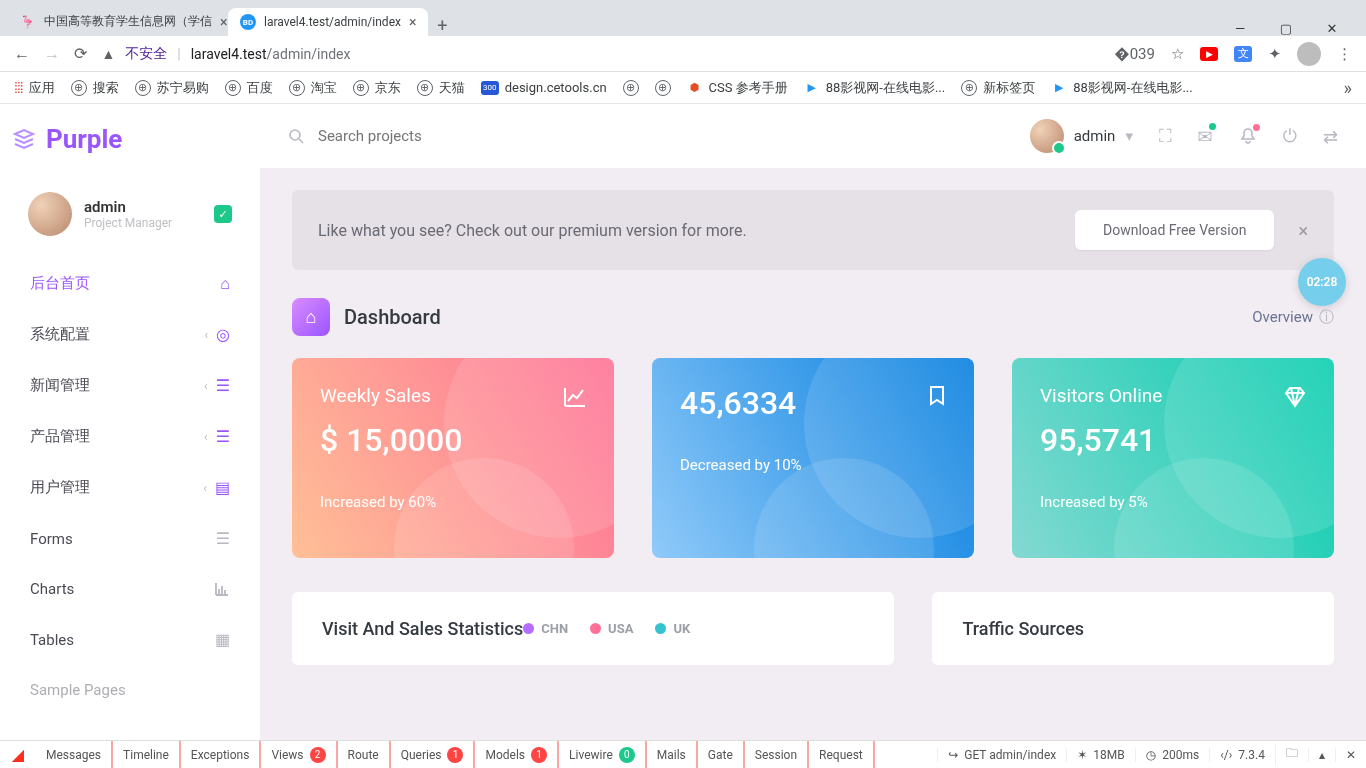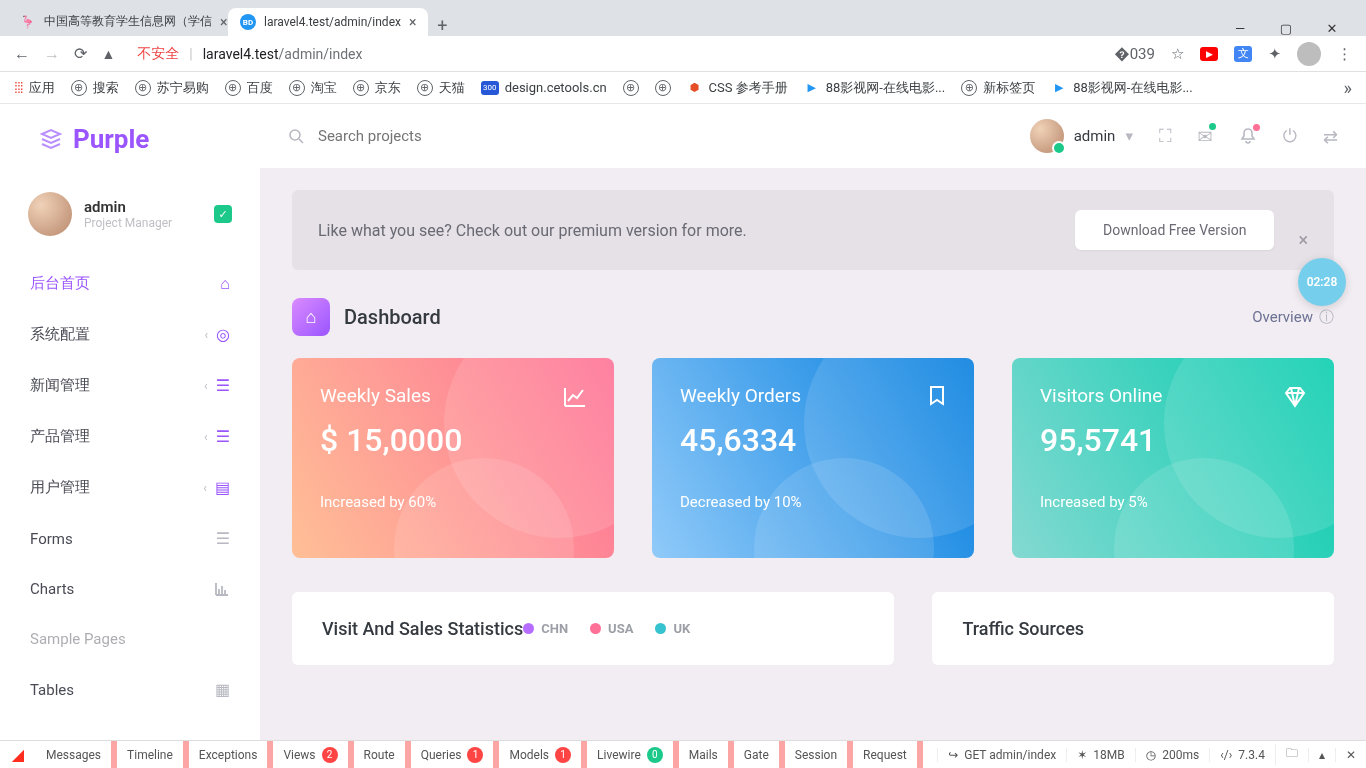--- a/index.html
+++ b/index.html
@@ -13,39 +13,39 @@
 .tab.active { background: #fff; }
 .tab .favicon { width: 16px; height: 16px; flex-shrink: 0; display: inline-flex; align-items: center; justify-content: center; }
 .tab .close { color: #5f6368; font-size: 14px; }
 .newtab { width: 28px; text-align: center; font-size: 18px; color: #5f6368; }
 .win-controls { margin-left: auto; display: flex; gap: 18px; padding-right: 12px; color: #333; font-size: 13px; }
 .win-controls span { width: 28px; text-align: center; }
 
 .addr-row { display: flex; align-items: center; gap: 14px; background: #fff; height: 36px; padding: 0 14px; border-bottom: 1px solid #e0e0e0; }
 .addr-row .nav-ico { color: #5f6368; font-size: 16px; }
 .omnibox { flex: 0 0 auto; display: flex; align-items: center; gap: 10px; color: #5f6368; font-size: 14px; }
-.omnibox .insecure { color: #ef4444; margin-left: 12px; }
+.omnibox .insecure { color: #4c1d95; }
 .omnibox .url .host { color: #202124; }
 .omnibox .url .path { color: #6e7277; }
 .addr-right { margin-left: auto; display: flex; align-items: center; gap: 16px; }
 .addr-right .ico { color: #5f6368; font-size: 15px; }
 .yt { background:#f00;color:#fff;border-radius:3px;width:18px;height:14px;font-size:9px;display:inline-flex;align-items:center;justify-content:center;}
 .gt { background:#4285f4;color:#fff;border-radius:3px;width:18px;height:16px;font-size:11px;display:inline-flex;align-items:center;justify-content:center;}
 
 .bm-row { display: flex; align-items: center; gap: 16px; height: 32px; padding: 0 14px; font-size: 13px; color: #3c4043; border-bottom: 1px solid #e8e8e8; background:#fff;}
 .bm { display: flex; align-items: center; gap: 6px; white-space: nowrap; }
 .bm .gico { width: 16px; height: 16px; border-radius: 50%; display: inline-flex; align-items: center; justify-content: center; font-size: 11px; }
 .globe { border: 1.5px solid #5f6368; color:#5f6368; }
 .dotgrid { color:#ea4335; font-size:14px; letter-spacing:-1px; }
 .bm-more { margin-left:auto; font-size:18px; color:#5f6368; }
 
 
 .app { flex: 1; display: flex; min-height: 0; }
 .sidebar { width: 260px; background: #fff; display: flex; flex-direction: column; }
-.brand { display: flex; align-items: center; gap: 10px; padding: 20px 39px; font-size: 26px; font-weight: 700; color: #9a55ff; }
+.brand { display: flex; align-items: center; gap: 10px; padding: 20px 12px; font-size: 26px; font-weight: 700; color: #9a55ff; }
 .brand .logo { color: #b98eff; font-size: 22px; }
 .side-nav { padding: 8px 12px; overflow-y: auto; }
 .profile-block { display: flex; align-items: center; gap: 12px; padding: 10px 16px 22px; }
 .profile-block .avatar { width: 44px; height: 44px; border-radius: 50%; background: radial-gradient(circle at 30% 30%, #f0d2b8, #b8876b); position: relative; }
 .profile-block .name { font-weight: 600; font-size: 15px; color: #333; }
 .profile-block .role { font-size: 12px; color: #bfbfc5; }
 .profile-block .badge { margin-left: auto; width: 18px; height: 18px; background: #1cc88a; color: #fff; border-radius: 4px; font-size: 11px; display: flex; align-items: center; justify-content: center; }
 .nav-item { display: flex; align-items: center; padding: 16px 18px; font-size: 15px; color: #4a4a55; border-radius: 6px; }
 .nav-item.active { color: #9a55ff; }
 .nav-item .chev { margin-left: auto; color: #b8b8c2; font-size: 12px; }
@@ -60,21 +60,21 @@
 .user-chip { display: flex; align-items: center; gap: 10px; font-size: 15px; color: #343a40; }
 .user-chip .av { width: 34px; height: 34px; border-radius: 50%; background: radial-gradient(circle at 30% 30%, #f0d2b8, #b8876b); position:relative; }
 .user-chip .av::after { content:''; position:absolute; right:-2px; bottom:-2px; width:10px; height:10px; border-radius:50%; background:#1cc88a; border:2px solid #fff; }
 .tb-ico { color: #b8b8c2; font-size: 18px; position: relative; }
 .tb-ico .dot { position:absolute; top:-3px; right:-3px; width:7px;height:7px;border-radius:50%; }
 .dot.green{background:#1cc88a;} .dot.pink{background:#fe7096;}
 
 .content { padding: 22px 32px; overflow: hidden; position: relative; }
 .banner { background: #e6e1e7; border-radius: 6px; padding: 20px 26px; display: flex; align-items: center; margin-bottom: 28px; }
 .banner-text { color: #6a6a74; font-size: 16px; }
-.banner-btns { margin-left: auto; display: flex; gap: 10px; align-items:flex-end; }
+.banner-btns { margin-left: auto; display: flex; gap: 10px; align-items:center; }
 .btn { padding: 12px 28px; border-radius: 6px; font-size: 14px; border: none; }
 .btn.white { background: #fff; color: #6a6a74; box-shadow: 0 1px 2px rgba(0,0,0,.06); }
 .btn.grad { background: linear-gradient(90deg, #da8cff, #9a55ff); color: #fff; }
 .banner .x { color: #9e9aa5; font-size: 18px; margin-left: 14px; }
 
 .page-head { display: flex; align-items: center; margin-bottom: 22px; }
 .page-head .hicon { width: 38px; height: 38px; border-radius: 8px; background: linear-gradient(135deg, #da8cff, #9a55ff); color: #fff; display: flex; align-items: center; justify-content: center; font-size: 18px; margin-right: 14px; }
 .page-head h1 { font-size: 20px; font-weight: 500; color: #343a40; }
 .page-head .ov { margin-left: auto; color: #6c7293; font-size: 15px; display:flex; align-items:center; gap:6px; }
 
@@ -96,21 +96,21 @@
 .panel h2 { font-size: 18px; font-weight: 500; color: #343a40; }
 .legend { display: flex; gap: 22px; font-size: 13px; color: #9c9fa6; font-weight: bold; }
 .legend .lg { display:flex; align-items:center; gap:7px; }
 .legend .sw { width:11px; height:11px; border-radius:50%; }
 
 .time-bubble { position:absolute; top: 90px; right: 20px; width:48px;height:48px;border-radius:50%;background:#75cfec;color:#fff;display:flex;align-items:center;justify-content:center;font-size:12px;font-weight:600;box-shadow:0 2px 8px rgba(0,0,0,.15);}
 
 
 .debugbar { height: 28px; background: #fff; border-top: 1px solid #ddd; display: flex; align-items: center; font-size: 12px; color: #555; }
 .dbg-logo { width: 36px; display:flex; align-items:center; justify-content:center; color:#ff2d20; font-size:16px; }
-.dbg-tab { padding: 0 10px; height: 100%; display: flex; align-items: center; border-right: 6px solid #fca5a5; gap:6px; }
+.dbg-tab { padding: 0 10px; height: 100%; display: flex; align-items: center; border-right: 2px solid #fca5a5; gap:6px; }
 .dbg-badge { background:#f44; color:#fff; border-radius:50%; width:16px;height:16px;font-size:10px;display:inline-flex;align-items:center;justify-content:center;}
 .dbg-badge.zero { background:#1cc88a; }
 .dbg-right { margin-left:auto; display:flex; align-items:center; }
 .dbg-right .dbg-tab { border-right: none; border-left: 1px solid #eee; }
 
 svg { display: block; }
 </style>
 </head>
 <body>
 
@@ -260,26 +260,26 @@
         <span class="gico2" style="margin-left:auto">☰</span>
       </div>
       <div class="nav-item">
         <span>Charts</span>
         <span class="gico2" style="margin-left:auto">
           <svg width="16" height="16" viewBox="0 0 16 16">
               <path stroke="#b8b8c2" stroke-width="1.8" fill="none" d="M2 14V2m0 12h12M5 13V8m3 5V5m3 8V9"></path>
             </svg>
         </span>
       </div>
+      <div class="nav-item">
+        <span>Tables</span>
+        <span class="gico2" style="margin-left:auto">▦</span>
+      </div>
       <div class="nav-item" style="opacity:.45">
         <span>Sample Pages</span>
-      </div>
-      <div class="nav-item">
-        <span>Tables</span>
-        <span class="gico2" style="margin-left:auto">▦</span>
       </div>
     </div>
   </aside>
 
   <div class="main">
     <div class="topbar">
       <span class="search-ico">
         <svg width="16" height="16" viewBox="0 0 16 16">
             <circle cx="7" cy="7" r="5" fill="none" stroke="#b8b8c2" stroke-width="1.6"></circle>
             <path stroke="#b8b8c2" stroke-width="1.6" d="M11 11l4 4"></path>
@@ -330,21 +330,20 @@
           <div class="title">Weekly Sales</div>
           <div class="value">$ 15,0000</div>
           <div class="delta">Increased by 60%</div>
           <span class="cico">
             <svg width="26" height="26" viewBox="0 0 26 26">
                 <path fill="none" stroke="#fff" stroke-width="2" d="M3 22V4m0 18h20M6 17l5-6 4 3 6-8"></path>
               </svg>
           </span>
         </div>
         <div class="card c2">
-          <div class="title">Weekly Orders</div>
           <div class="value">45,6334</div>
           <div class="delta">Decreased by 10%</div>
           <span class="cico">
             <svg width="22" height="22" viewBox="0 0 22 22">
                 <path fill="none" stroke="#fff" stroke-width="2" d="M5 3h12v17l-6-4-6 4z"></path>
               </svg>
           </span>
         </div>
         <div class="card c3">
           <div class="title">Visitors Online</div>

